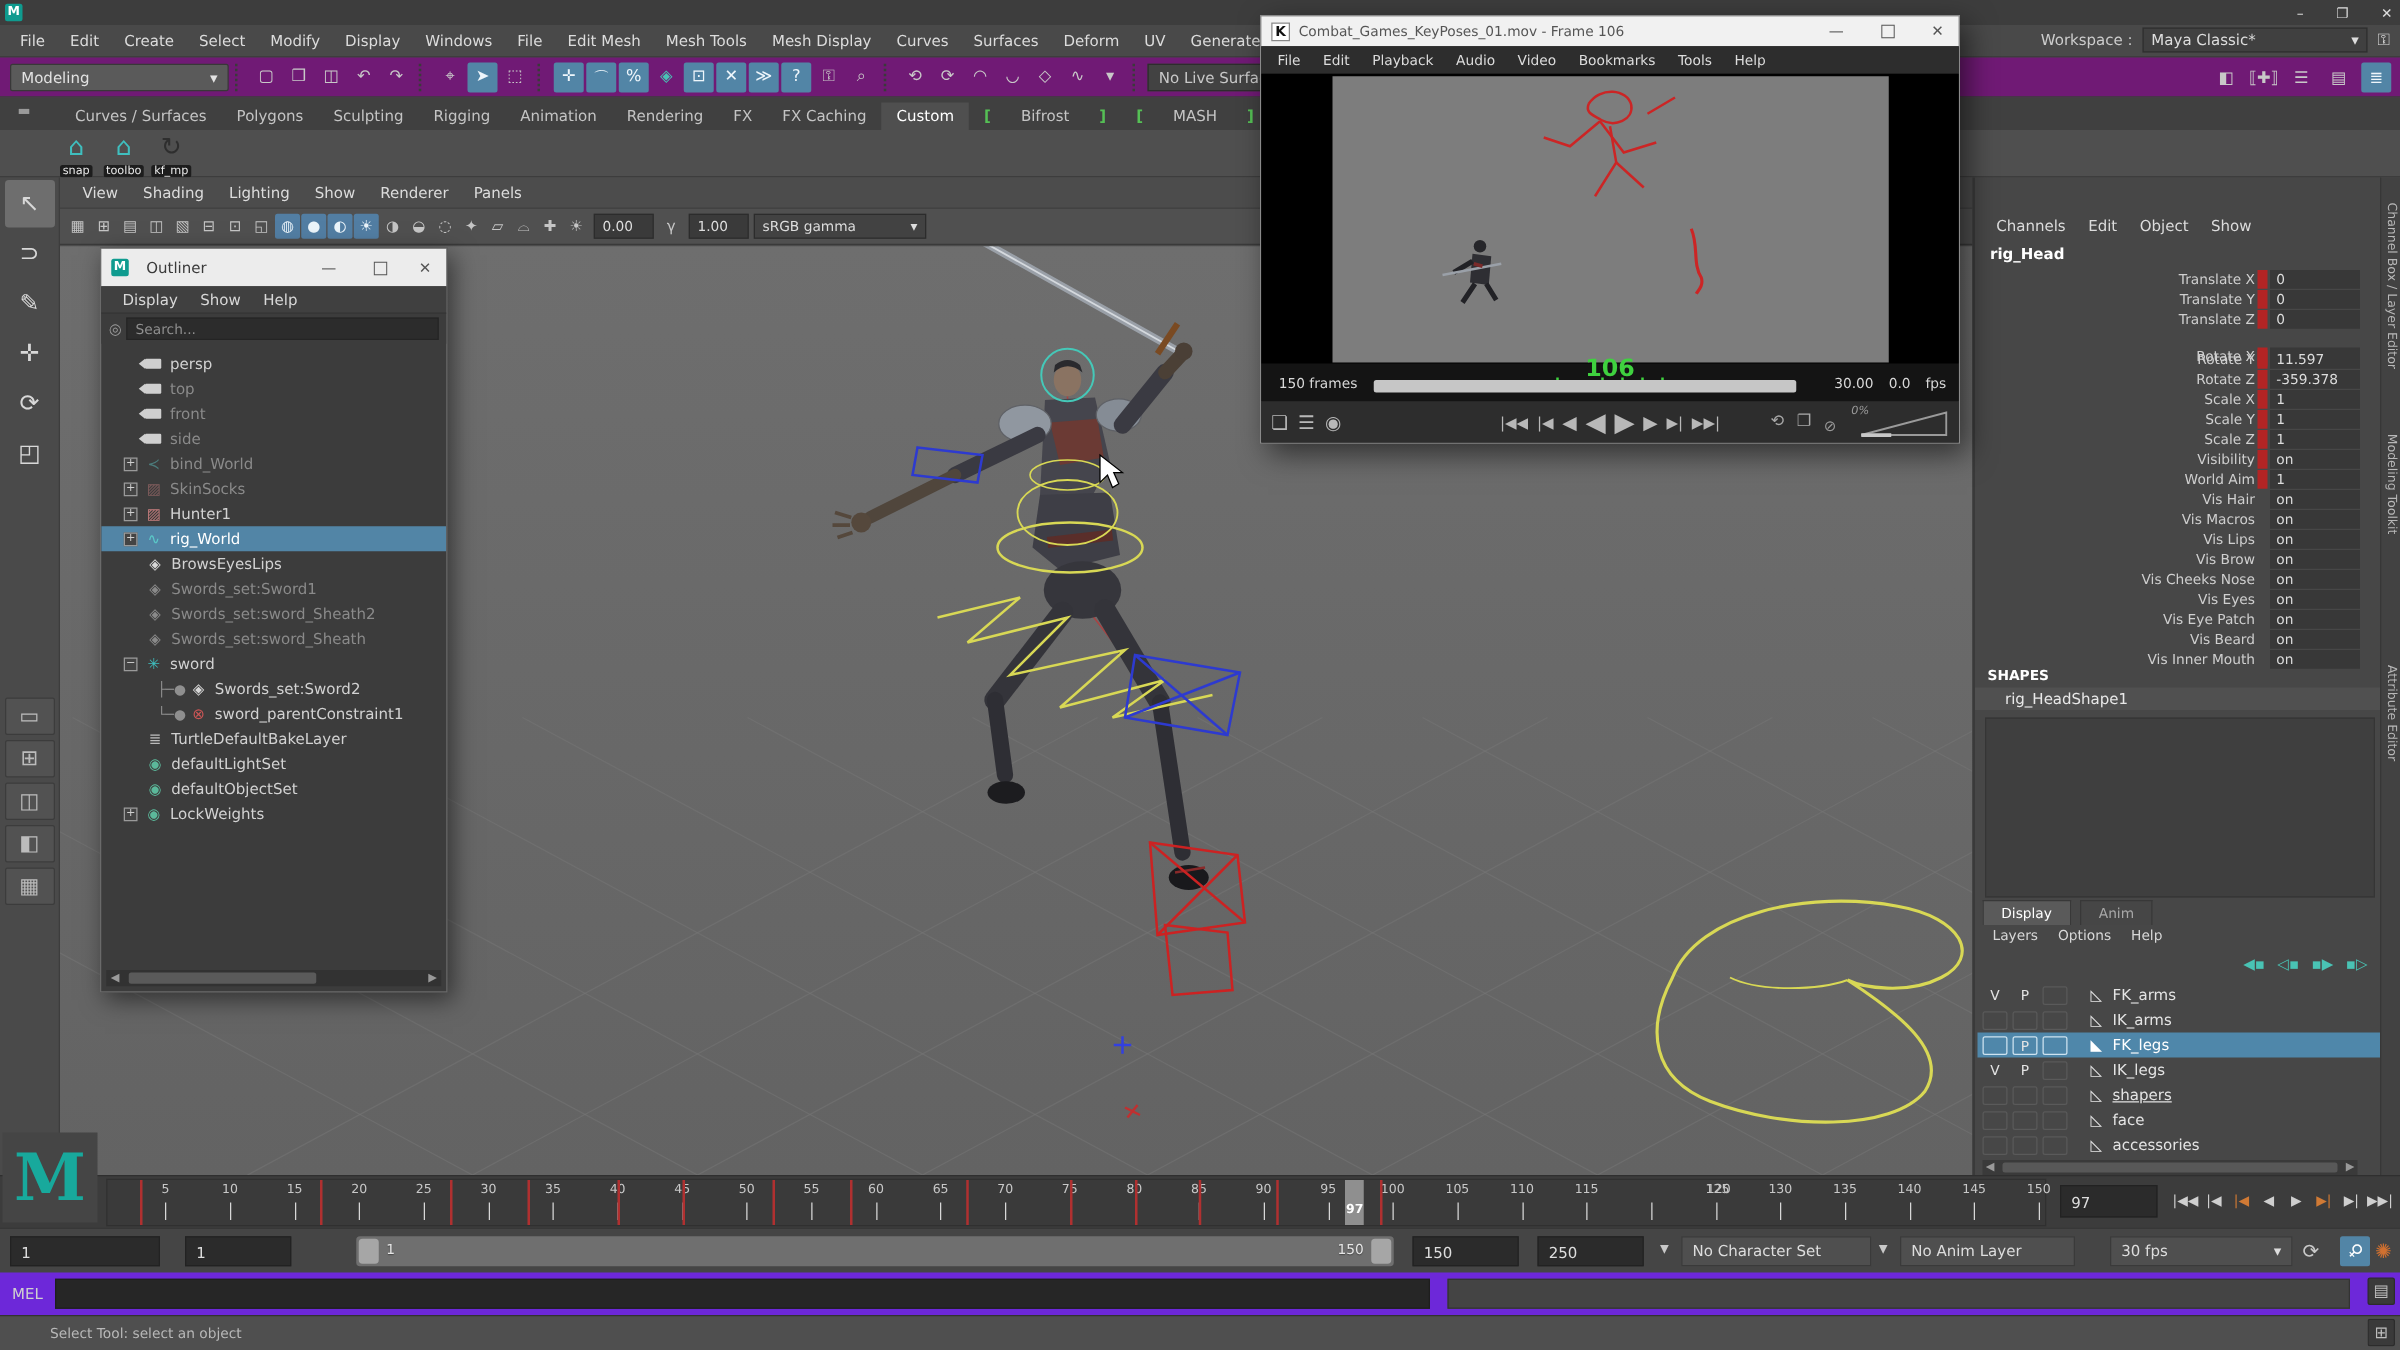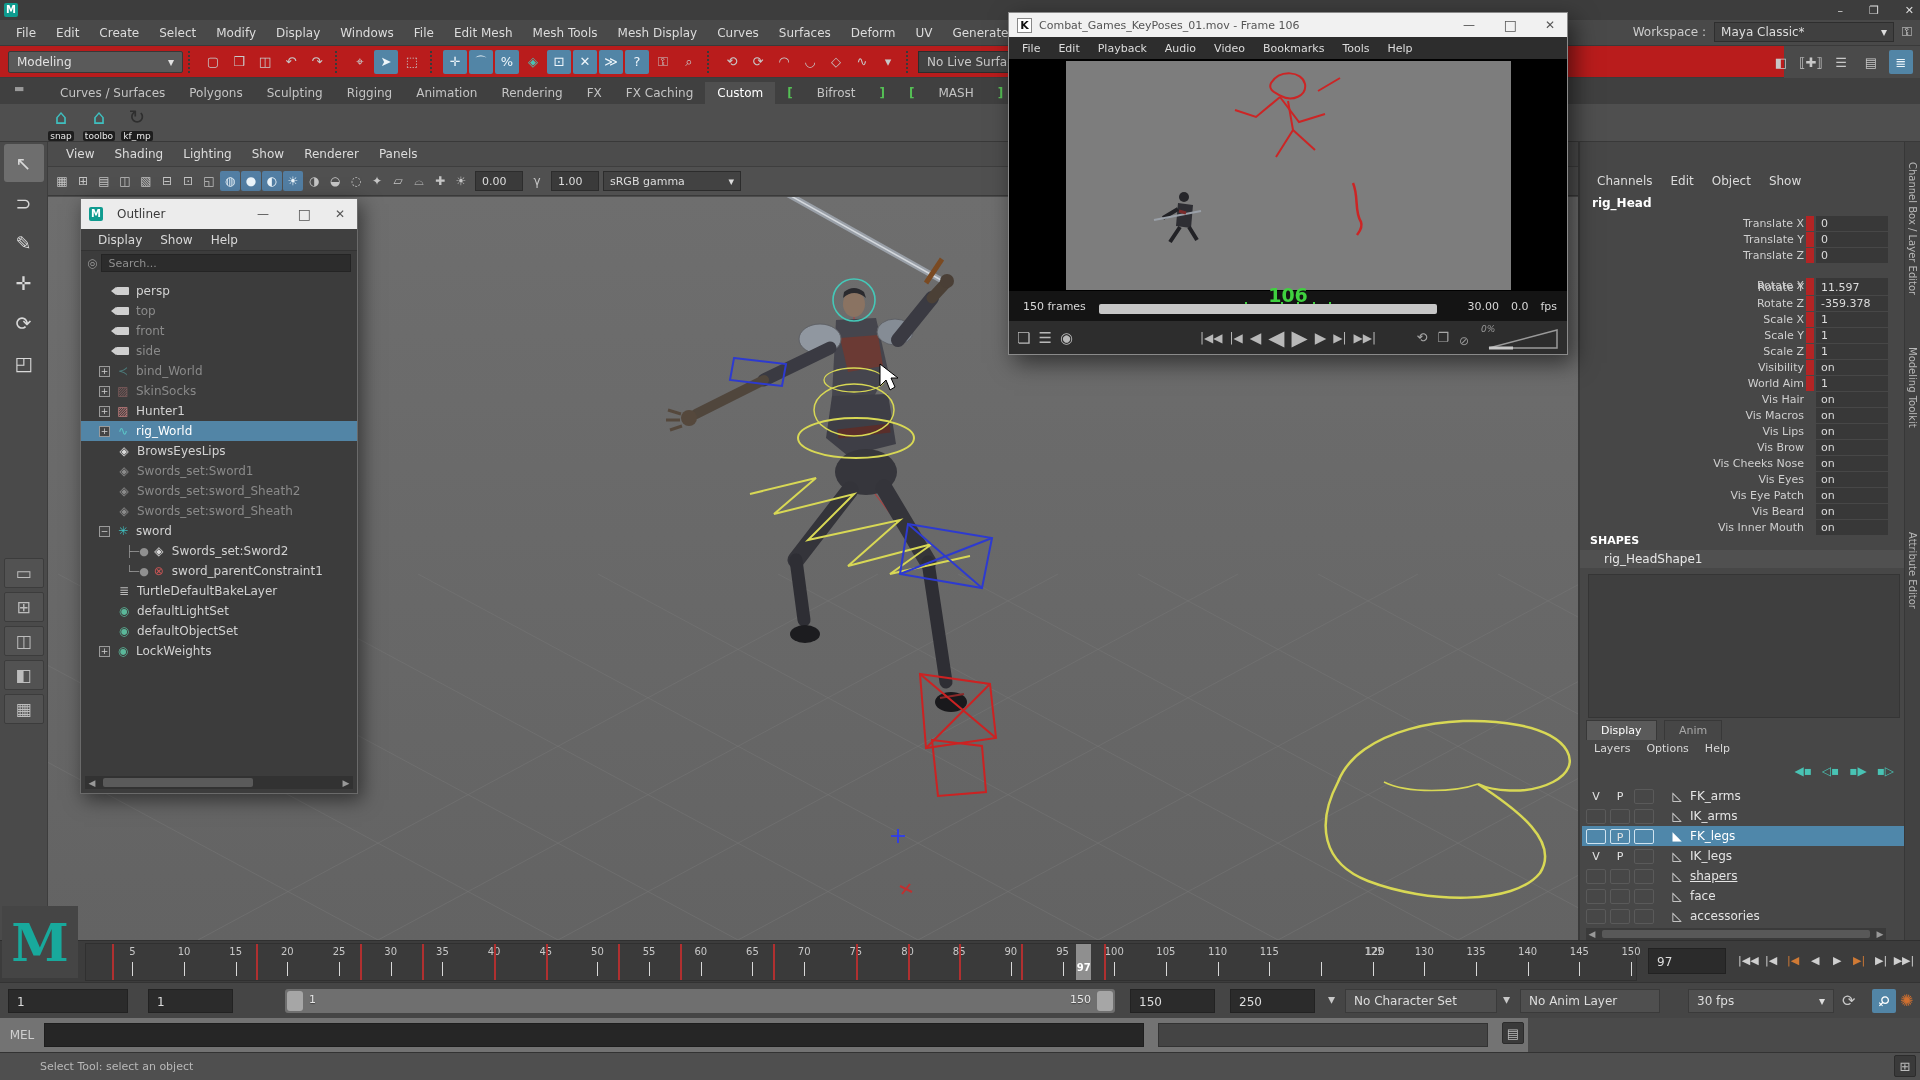--- a/index.html
+++ b/index.html
@@ -14,21 +14,21 @@
   .win-controls { position:absolute; right:6px; top:0; height:20px; display:flex; gap:26px; align-items:center; color:#ddd; font-size:11px; }
   .win-controls span { cursor:default; }
   .menubar { left:0; top:20px; width:1920px; height:26px; background:#494949; border-bottom:1px solid #3a3a3a; display:flex; align-items:center; padding-left:6px; }
   .menubar .mi, .pmenu .mi, .smenu .mi { padding:0 10px; color:#dcdcdc; font-size:12px; white-space:nowrap; }
   .workspace { position:absolute; right:8px; top:22px; display:flex; align-items:center; gap:8px; }
   .workspace .lbl { color:#ccc; }
   .ws-drop { width:180px; height:20px; background:#404040; border:1px solid #2e2e2e; display:flex; align-items:center; justify-content:space-between; padding:0 6px; color:#ddd; }
   .lock-ic { color:#ddd; font-size:13px; }
 
   
-  .statusline { left:0; top:46px; width:1784px; height:32px; background:#b91c1c; border-bottom:1px solid #3c3c3c; display:flex; align-items:center; padding-left:8px; }
+  .statusline { left:0; top:46px; width:1920px; height:32px; background:#701a75; border-bottom:1px solid #3c3c3c; display:flex; align-items:center; padding-left:8px; }
   .mode-drop { width:175px; height:22px; background:#5a5a5a; border:1px solid #383838; border-radius:2px; display:flex; align-items:center; justify-content:space-between; padding:0 8px; color:#e2e2e2; }
   .sep { width:7px; height:22px; margin:0 5px; border-left:2px dotted #3a3a3a; }
   .icon-btn { width:24px; height:24px; display:inline-flex; align-items:center; justify-content:center; color:#c8c8c8; font-size:13px; border-radius:2px; margin:0 1px; }
   .icon-btn.on { background:#5285a6; color:#eef6fb; }
   .icon-btn.teal { color:#49c3b4; }
   .live-field { width:160px; height:22px; background:#424242; border:1px solid #2d2d2d; color:#c8c8c8; display:flex; align-items:center; padding-left:8px; font-size:12px; }
   .status-right { position:absolute; right:6px; top:50px; display:flex; gap:4px; }
 
   
   .shelf-tabs { left:0; top:78px; width:1920px; height:26px; background:#404040; display:flex; align-items:flex-end; padding-left:48px; }
@@ -150,21 +150,21 @@
   .rangebar { left:0; top:982px; width:1920px; height:36px; background:#454545; border-top:1px solid #333; }
   .rs-field { position:absolute; top:6px; height:24px; background:#2b2b2b; border:1px solid #222; color:#ddd; font-size:12px; line-height:24px; padding-left:8px; }
   .rs-slider { position:absolute; left:285px; top:6px; width:830px; height:24px; background:#6f6f6f; border-radius:3px; }
   .rs-handle { position:absolute; top:2px; width:16px; height:20px; background:#a6a6a6; border-radius:3px; }
   .rs-inlabel { position:absolute; top:4px; font-size:11px; color:#e6e6e6; text-shadow:0 1px 1px rgba(0,0,0,.4); }
   .rs-drop { position:absolute; top:6px; height:24px; background:#4f4f4f; border:1px solid #3a3a3a; color:#ddd; font-size:12px; display:flex; align-items:center; justify-content:space-between; padding:0 8px; }
   .rs-ic { position:absolute; top:8px; color:#c8c8c8; font-size:14px; }
   .autokey { position:absolute; top:6px; width:24px; height:24px; background:#5285a6; border-radius:2px; color:#fff; display:flex; align-items:center; justify-content:center; font-size:14px; }
   .prefs-ic { position:absolute; top:8px; color:#d07030; font-size:16px; }
 
-  .melbar { left:0; top:1018px; width:1528px; height:34px; background:#737373; display:flex; align-items:center; }
+  .melbar { left:0; top:1018px; width:1920px; height:34px; background:#6d28d9; display:flex; align-items:center; }
   .mel-label { width:44px; text-align:center; color:#cfcfcf; font-size:12px; }
   .mel-input { width:1100px; height:24px; background:#262626; border:1px solid #1e1e1e; }
   .mel-right { flex:1; height:24px; margin:0 40px 0 14px; background:#444; border:1px solid #333; }
   .helpbar { left:0; top:1052px; width:1920px; height:28px; background:#4f4f4f; border-top:1px solid #333; display:flex; align-items:center; }
   .help-text { margin-left:40px; color:#b8b8b8; font-size:11px; }
   .corner-ic { position:absolute; width:22px; height:22px; display:flex; align-items:center; justify-content:center; color:#bdbdbd; font-size:13px; background:#3a3a3a; border:1px solid #2c2c2c; border-radius:2px; }
 
   .maya-logo { left:2px; top:906px; width:76px; height:72px; background:#454545; z-index:5; display:flex; align-items:center; justify-content:center; }
   .maya-logo span { font-size:52px; font-weight:bold; color:#18a99c; font-family:"DejaVu Serif","Liberation Serif",serif; }
 </style>

